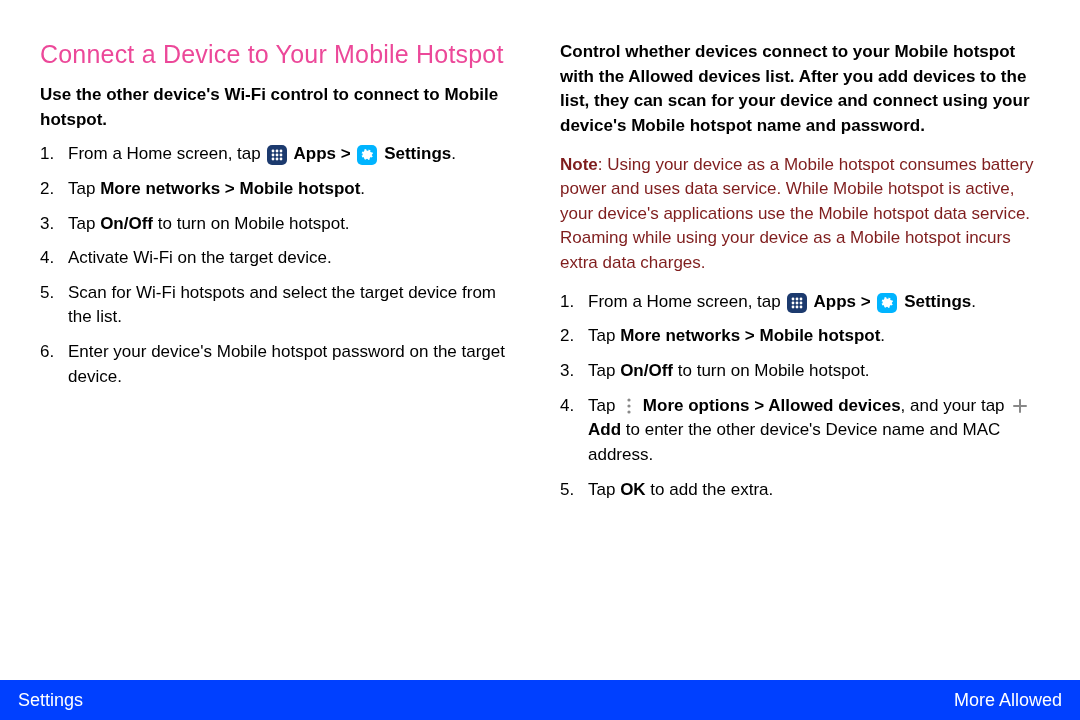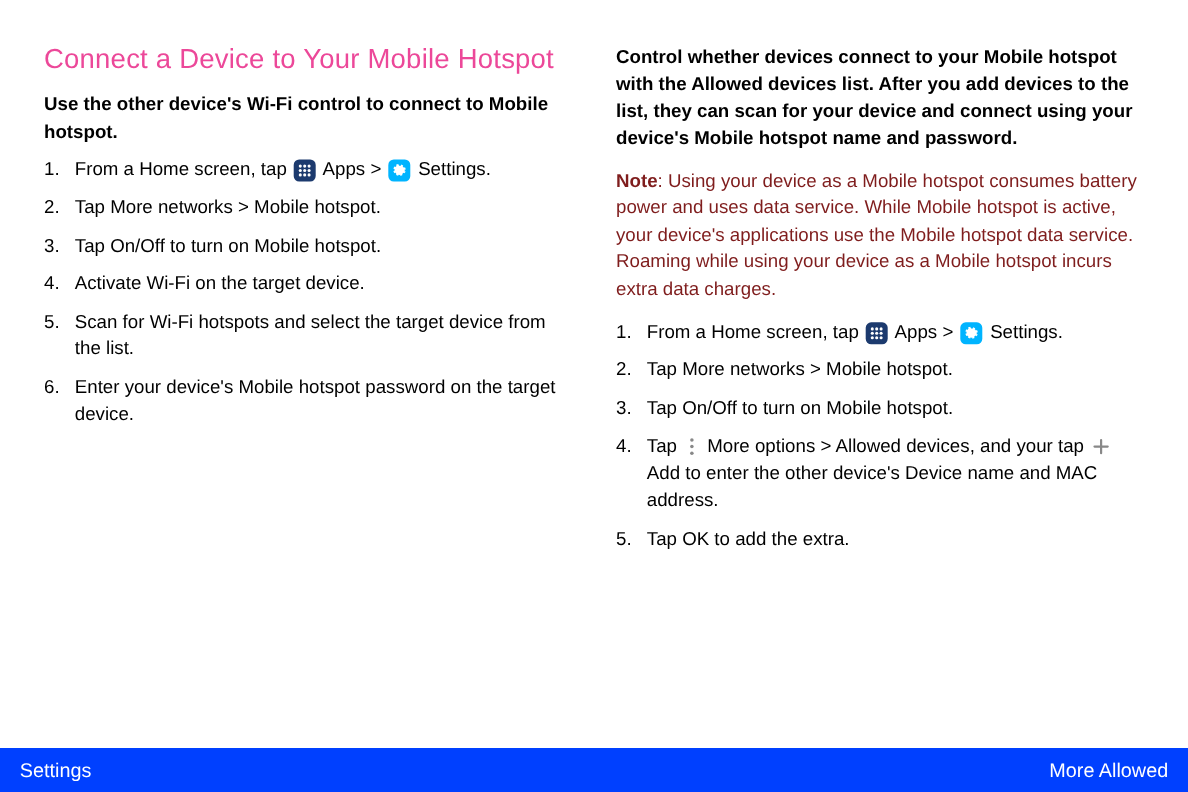--- a/index.html
+++ b/index.html
@@ -49,21 +49,21 @@
     font-size: 17px;
     line-height: 1.45;
     margin-bottom: 10px;
   }
   ol.steps > li::before {
     content: counter(step) ".";
     position: absolute;
     left: 0;
     top: 0;
   }
-  .b { font-weight: 400; margin-top: 32px; }
+  .b { font-weight: 700; margin-top: 32px; }
 
   .icon {
     display: inline-flex;
     align-items: center;
     justify-content: center;
     width: 20px; height: 20px;
     border-radius: 5px;
     vertical-align: -3px;
     margin: 0 2px;
   }

